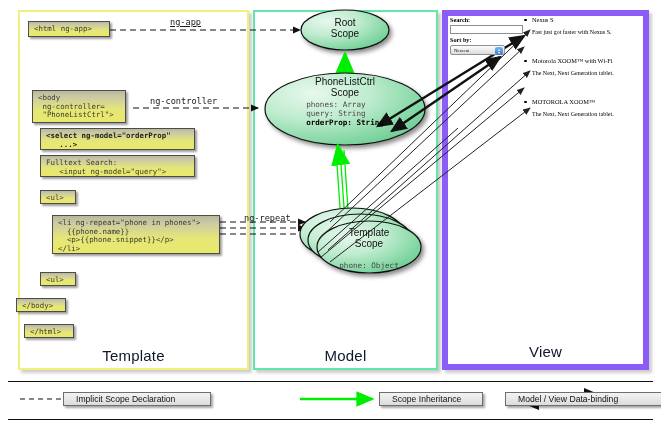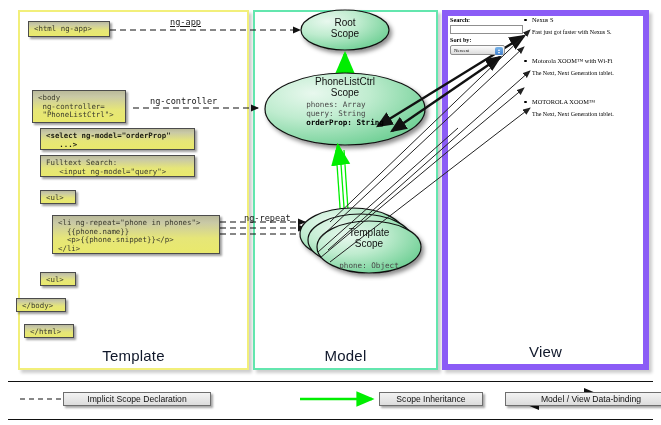--- a/index.html
+++ b/index.html
@@ -77,21 +77,21 @@
      margin-top:6px;white-space:nowrap;}
 
   
   #legend-rule{position:absolute;left:8px;top:381px;width:645px;height:1px;background:#111;}
   #legend-rule2{position:absolute;left:8px;top:419px;width:645px;height:1px;background:#111;}
   .legend-box{position:absolute;box-sizing:border-box;
      border:1px solid #6e6e6e;
      background:linear-gradient(to bottom,#f3f3f3,#dcdcdc);
      box-shadow:2px 2px 2px rgba(0,0,0,.35);
      font-family:"Liberation Sans",sans-serif;font-size:8.6px;color:#111;
-     height:14px;line-height:12.5px;text-align:center;padding:0 4px;}
+     height:14px;line-height:12.5px;padding:0 12px;}
 </style>
 </head>
 <body>
 
 <div id="stage">
 
   <div class="panel" id="panel-template">
     <div class="panel-label">Template</div>
   </div>
   <div class="panel" id="panel-model">

